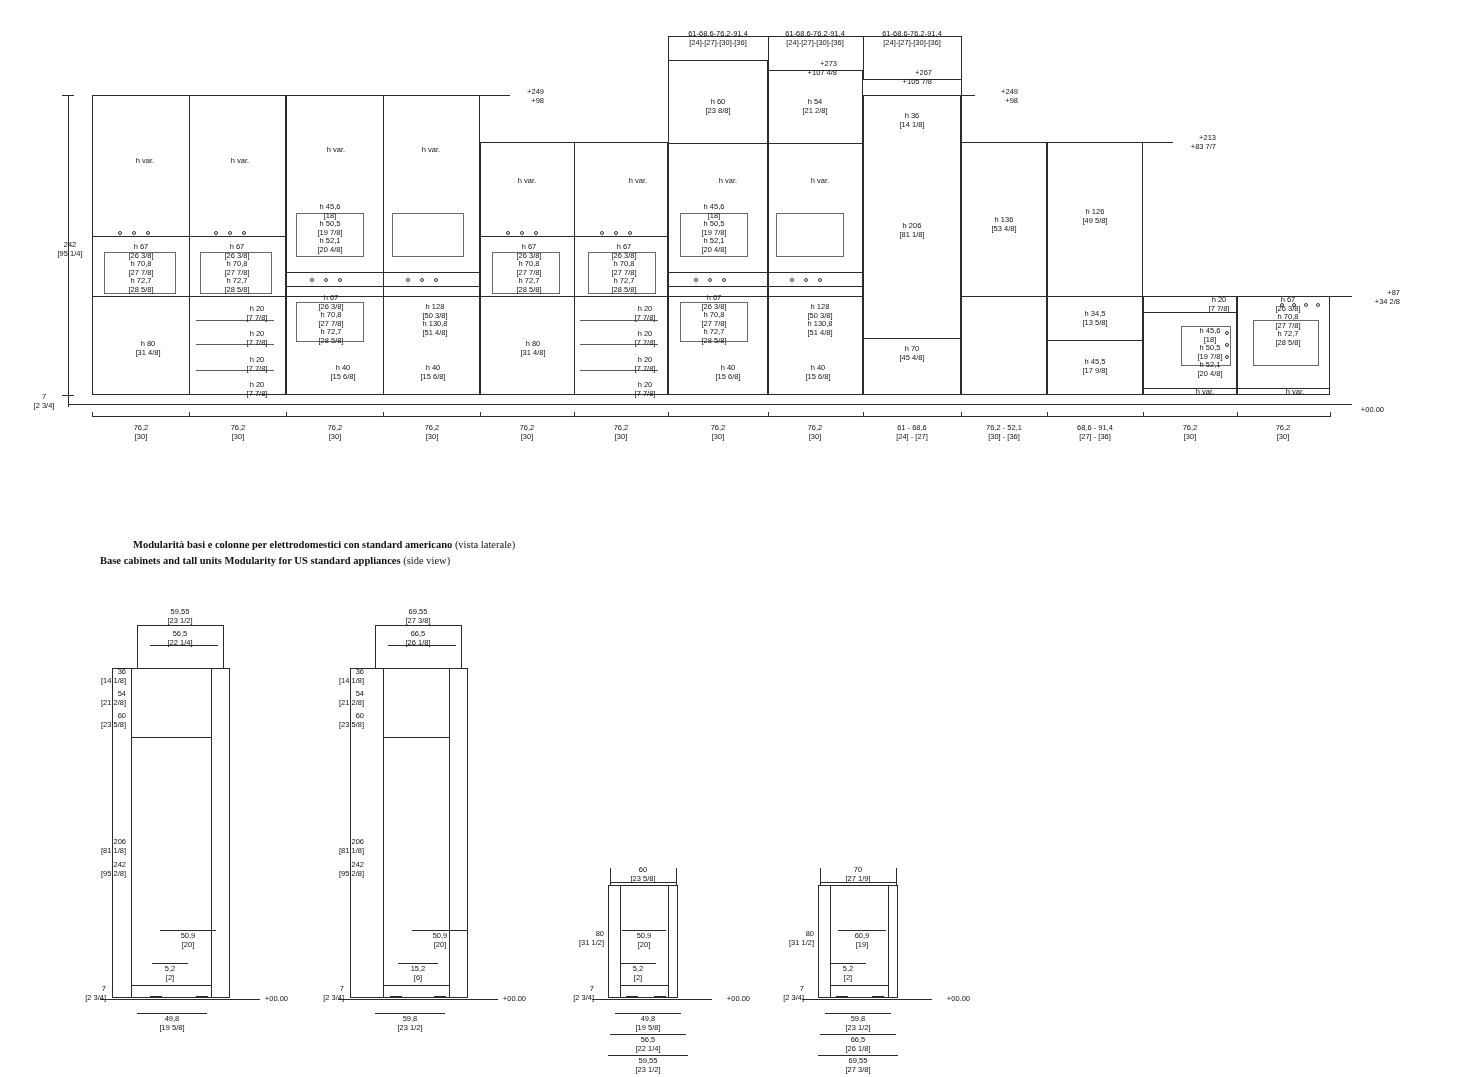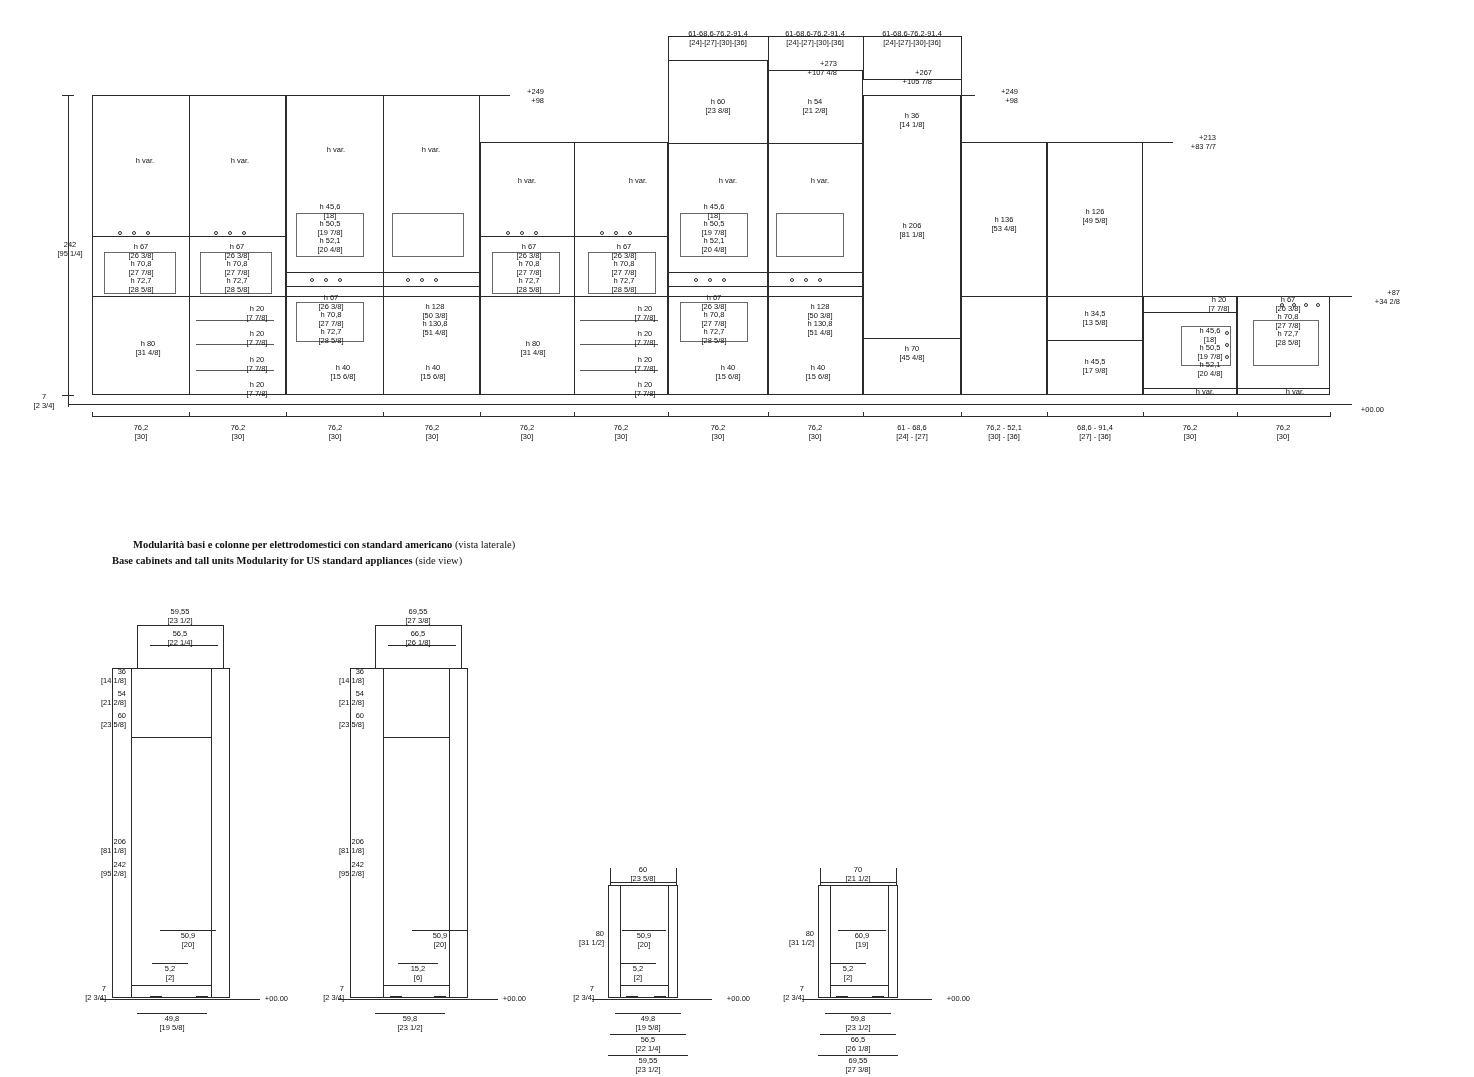--- a/index.html
+++ b/index.html
@@ -324,21 +324,21 @@
 [27] - [36]</div>
   <div class="lbl" style="left:1165px;top:424px;width:50px;">76,2
 [30]</div>
   <div class="lbl" style="left:1258px;top:424px;width:50px;">76,2
 [30]</div>
 </div>
 
 <div class="caption" style="left:111px;top:538px;width:700px;margin-left:22px;">
   <b>Modularità basi e colonne per elettrodomestici con standard americano</b><span> (vista laterale)</span>
 </div>
-<div class="caption" style="left:112px;top:554px;width:700px;">
+<div class="caption" style="left:100px;top:554px;width:700px;">
   <b>Base cabinets and tall units Modularity for US standard appliances</b><span> (side view)</span>
 </div>
 
 <div>
   <div class="box" style="left:112px;top:668px;width:118px;height:330px;"></div>
   <div class="ln v" style="left:131px;top:668px;height:330px;"></div>
   <div class="ln v" style="left:211px;top:668px;height:330px;"></div>
   <div class="ln h" style="left:131px;top:737px;width:80px;"></div>
   <div class="ln h" style="left:131px;top:985px;width:80px;"></div>
   <div class="ln h" style="left:100px;top:999px;width:160px;"></div>
@@ -472,21 +472,21 @@
   <div class="ln v" style="left:830px;top:885px;height:113px;"></div>
   <div class="ln v" style="left:888px;top:885px;height:113px;"></div>
   <div class="ln h" style="left:830px;top:985px;width:58px;"></div>
   <div class="ln h" style="left:802px;top:999px;width:130px;"></div>
   <div class="lbl l" style="left:920px;top:995px;width:50px;">+00.00</div>
 
   <div class="ln h" style="left:820px;top:882px;width:76px;"></div>
   <div class="ln v" style="left:820px;top:868px;height:18px;"></div>
   <div class="ln v" style="left:896px;top:868px;height:18px;"></div>
   <div class="lbl" style="left:820px;top:866px;width:76px;">70
-[21 1/2]</div>
+[27 1/9]</div>
 
   <div class="lbl r" style="left:770px;top:930px;width:44px;">80
 [31 1/2]</div>
   <div class="lbl r" style="left:760px;top:985px;width:44px;">7
 [2 3/4]</div>
 
   <div class="ln h" style="left:838px;top:930px;width:48px;"></div>
   <div class="lbl" style="left:838px;top:932px;width:48px;">60,9
 [19]</div>
   <div class="ln h" style="left:830px;top:963px;width:36px;"></div>

